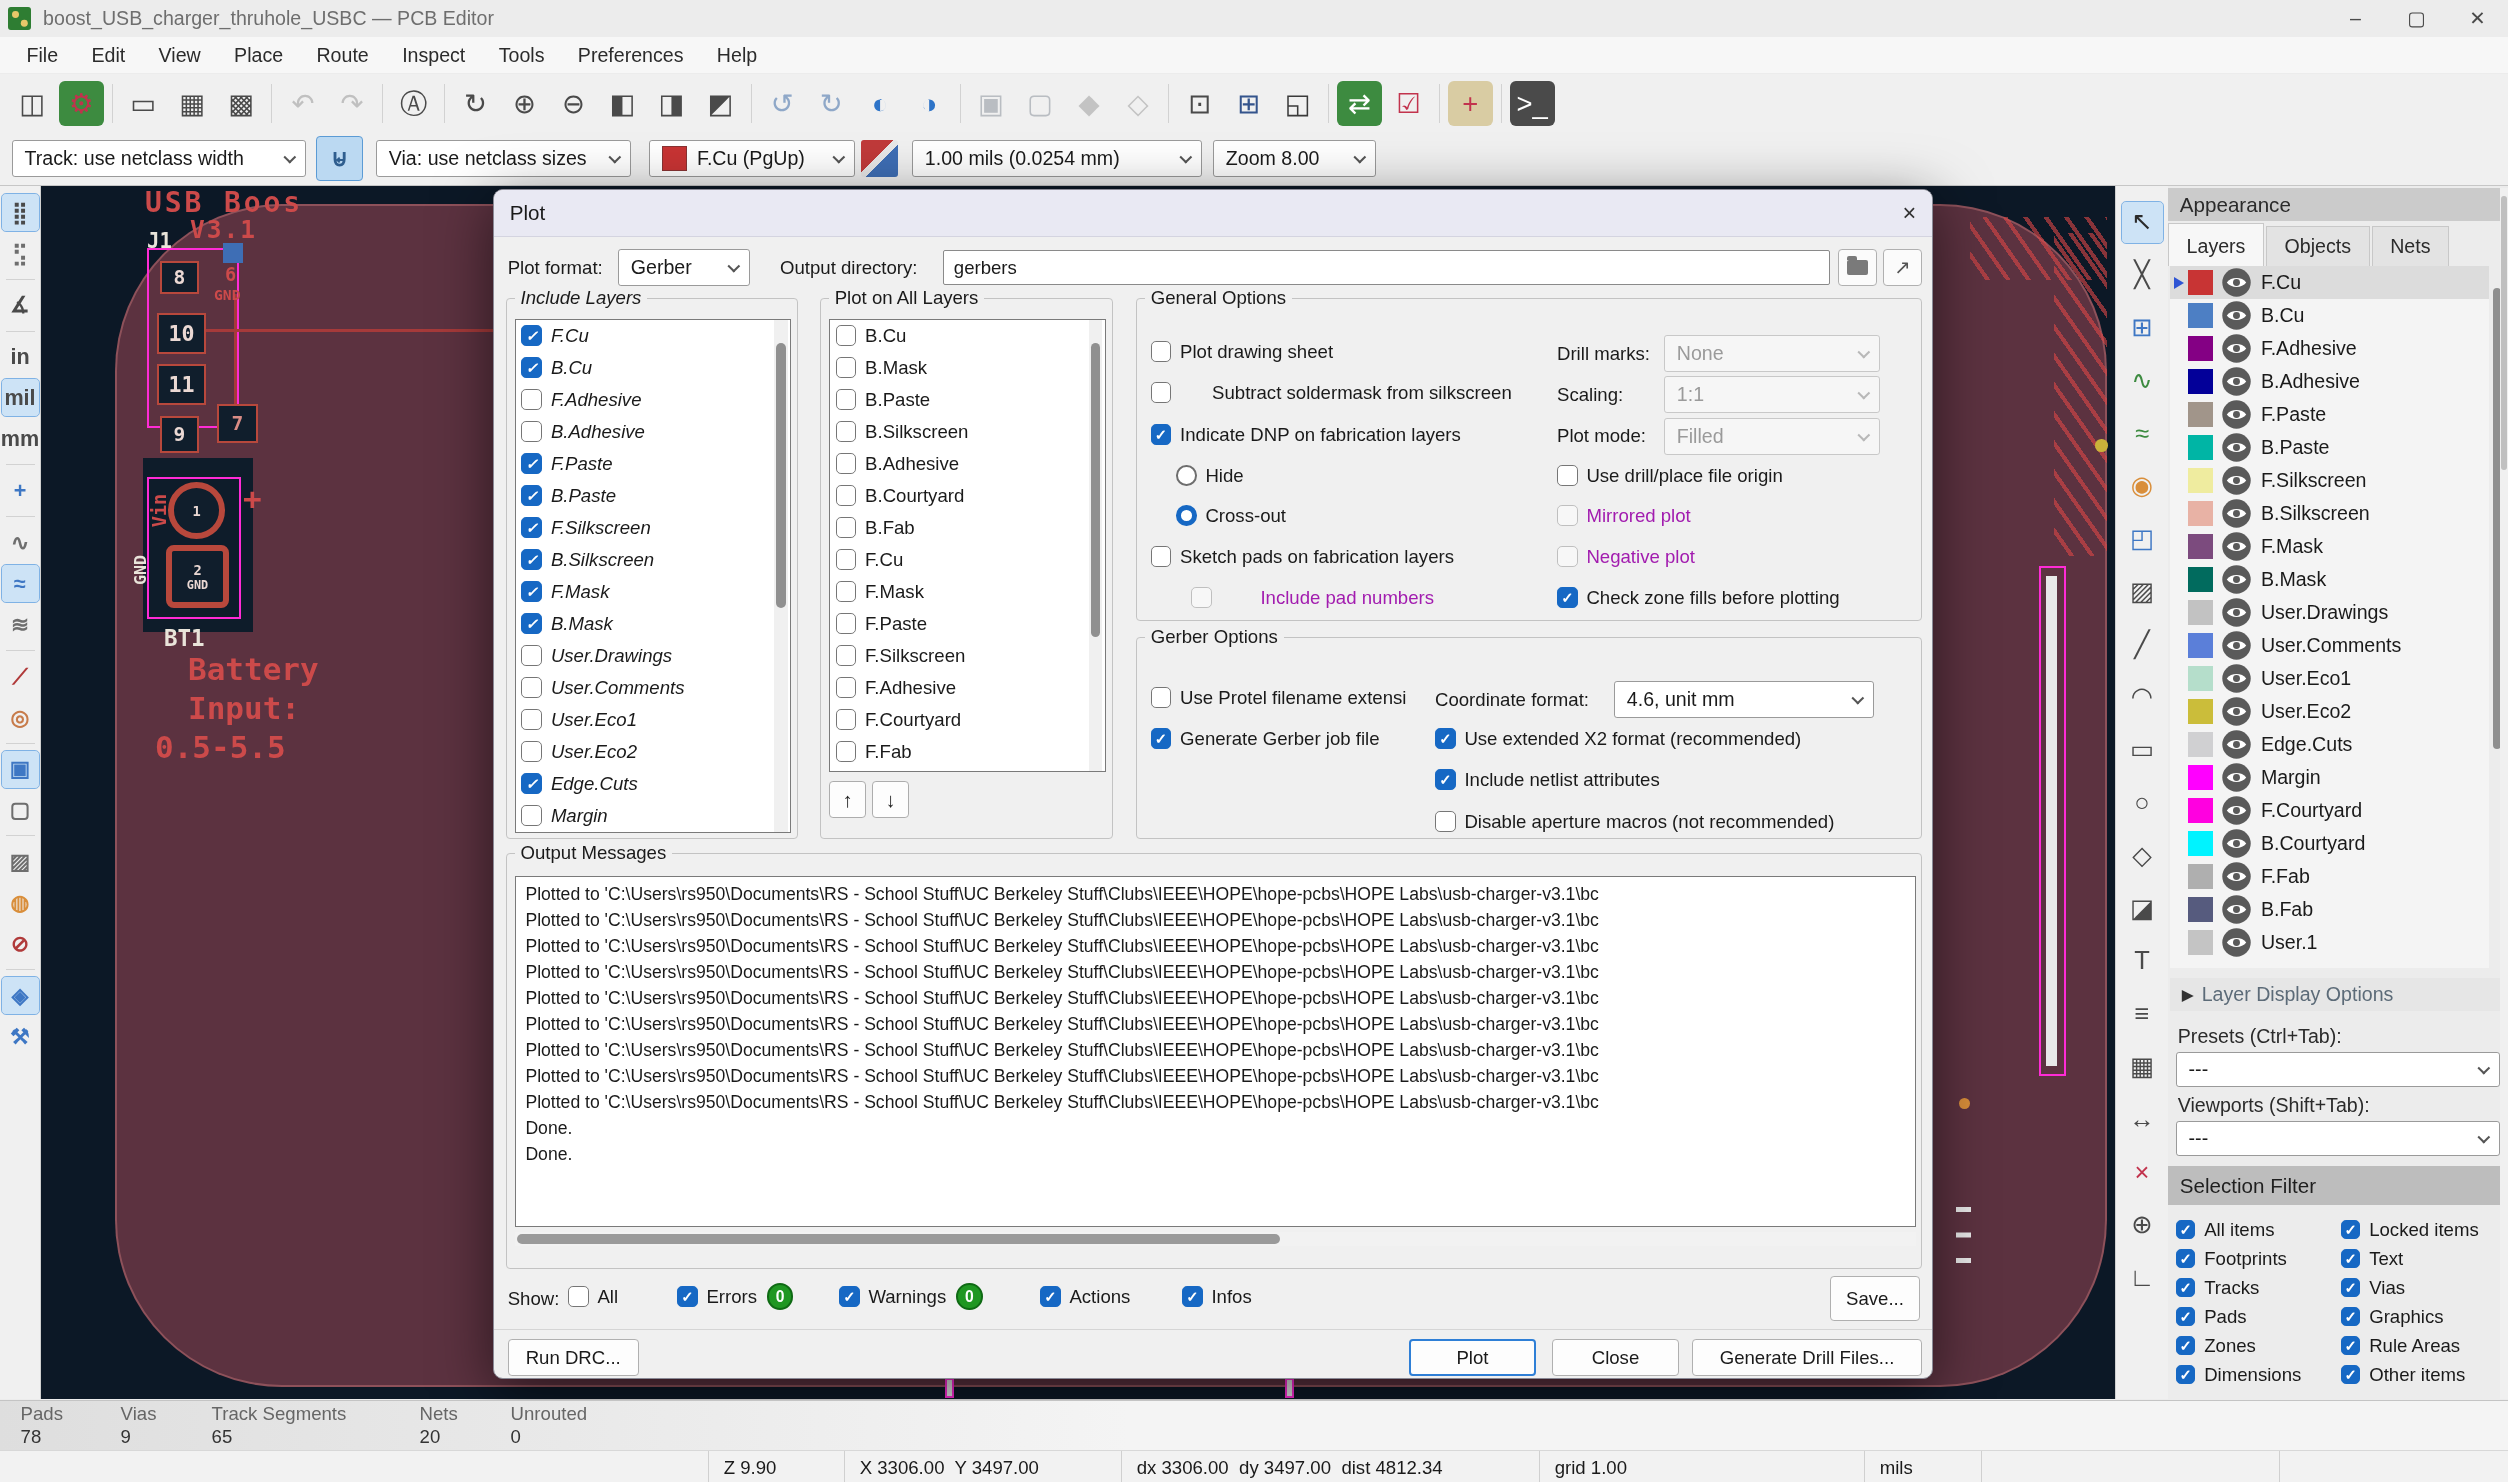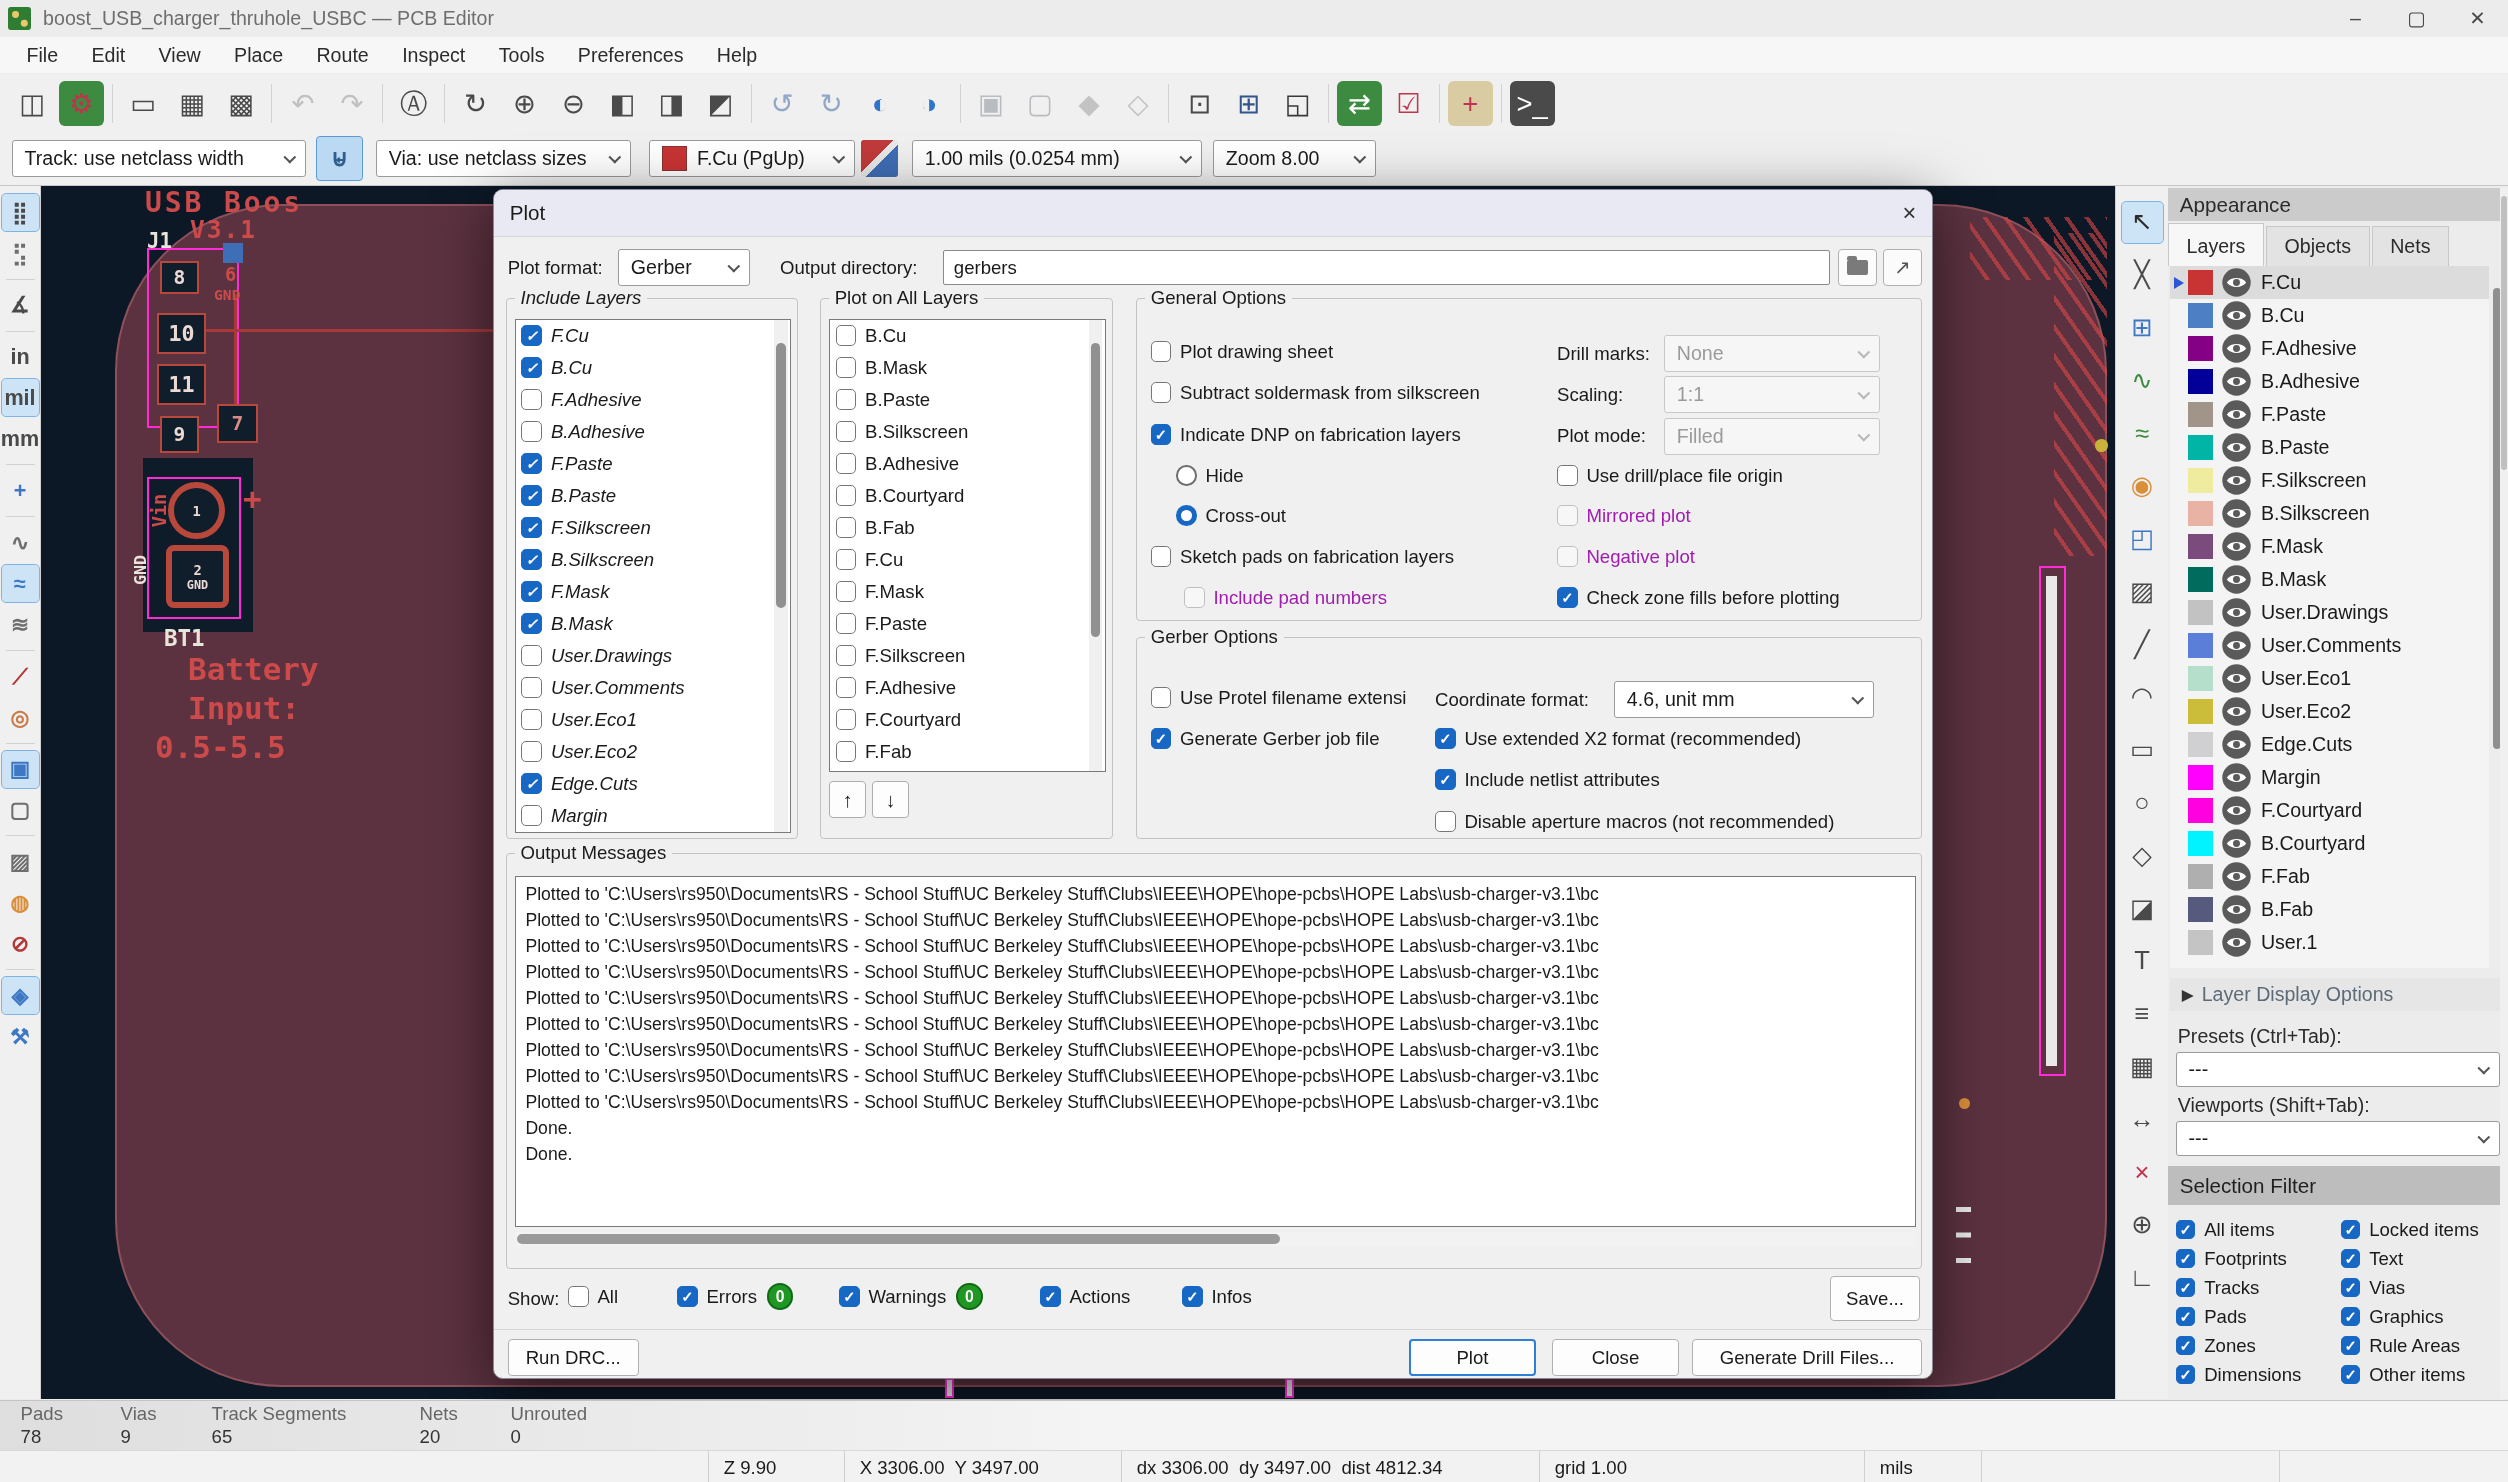--- a/index.html
+++ b/index.html
@@ -1009,41 +1009,41 @@
         </div>
     </div>
 
     <div class="group" style="left:642px; top:108px; width:786px; height:323px;">
       <span class="gcaption">General Options</span>
 
       <div class="opt-row" style="left:13.7px; top:36px;">
         <span class="cb" data-checked="false"></span>
         <span class="cbl">Plot drawing sheet</span>
       </div>
-      <div class="opt-row" style="left:13.7px; top:77px;">
+      <div class="opt-row" style="left:13.7px; top:77px;gap:32px;">
         <span class="cb" data-checked="false"></span>
         <span class="cbl">Subtract soldermask from silkscreen</span>
       </div>
       <div class="opt-row" style="left:13.7px; top:119px;">
         <span class="cb" data-checked="true"></span>
         <span class="cbl">Indicate DNP on fabrication layers</span>
       </div>
       <div class="opt-row" style="left:39px; top:160px;">
         <span class="radio" data-checked="false"></span>
         <span class="cbl">Hide</span>
       </div>
       <div class="opt-row" style="left:39px; top:200px;">
         <span class="radio" data-checked="true"></span>
         <span class="cbl">Cross-out</span>
       </div>
       <div class="opt-row" style="left:13.7px; top:241px;">
         <span class="cb" data-checked="false"></span>
         <span class="cbl">Sketch pads on fabrication layers</span>
       </div>
-      <div class="opt-row" style="left:47px; top:282px;" data-disabled="true">
+      <div class="opt-row" style="left:54px; top:282px;gap:40px;" data-disabled="true">
         <span class="cb" data-disabled="true"></span>
         <span class="cbl">Include pad numbers</span>
       </div>
 
       <span class="dlabel" style="left:420px; top:44px;">Drill marks:</span>
       <div class="combo" style="left:527px; top:36px; width:216px; height:37px;" data-disabled="true">
         <span>None</span>
         <span class="chev"></span>
       </div>
       <span class="dlabel" style="left:420px; top:85px;">Scaling:</span>

